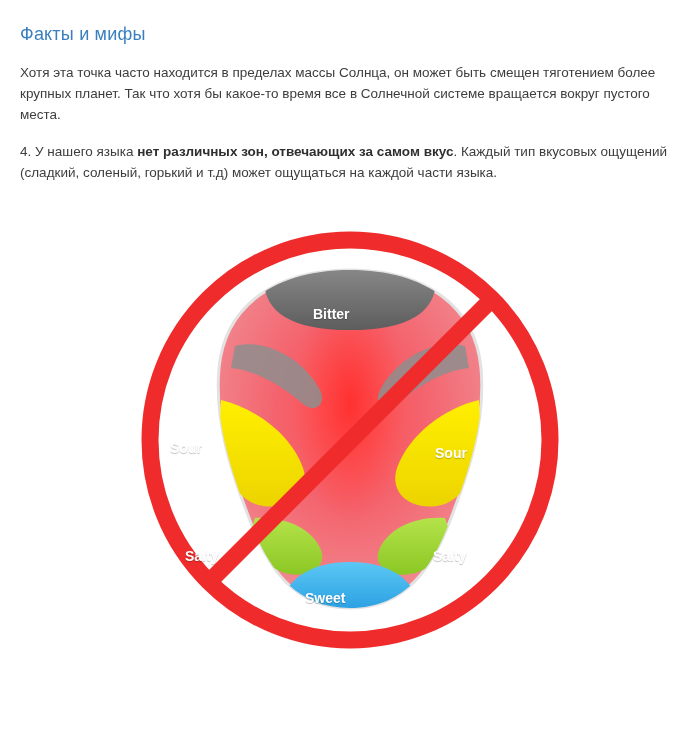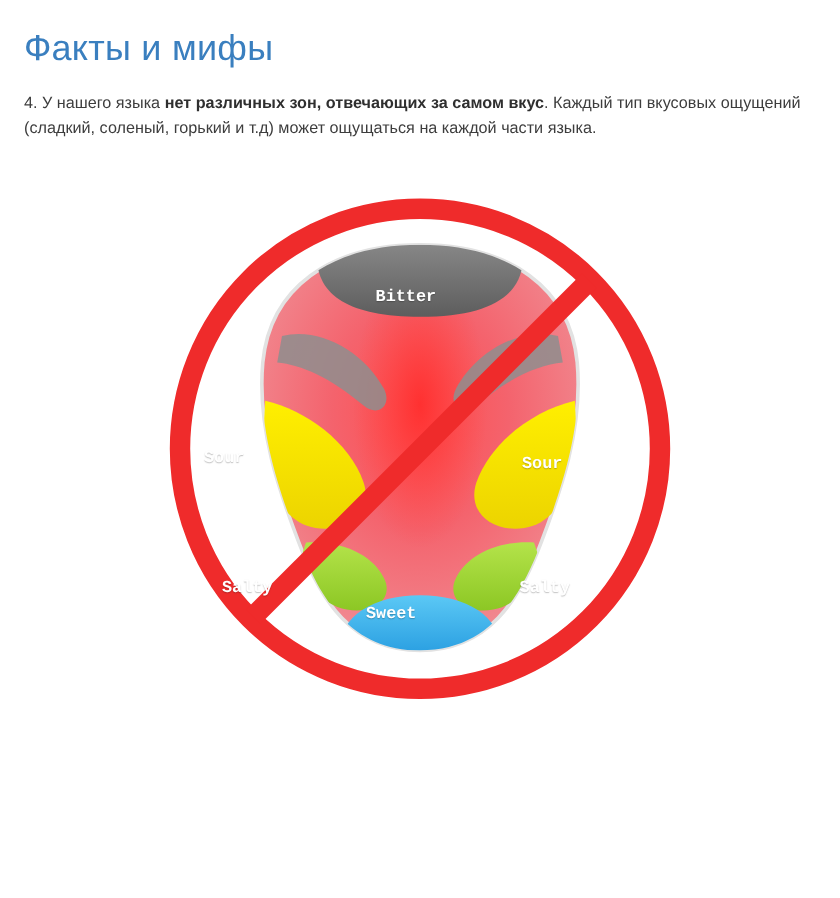--- a/index.html
+++ b/index.html
@@ -16,21 +16,21 @@
   }
   .page {
     position: relative;
     width: 700px;
     height: 748px;
     box-sizing: border-box;
     padding: 18px 14px 0 18px;
   }
   .title {
     color: #3a7fbf;
-    font-size: 30px;
+    font-size: 18px;
     font-weight: normal;
     margin: 6px 0 18px 2px;
     letter-spacing: 0.2px;
   }
   .para {
     font-size: 13.5px;
     line-height: 1.55;
     margin: 0 0 16px 2px;
     max-width: 672px;
     color: #3d3d3d;
@@ -45,50 +45,50 @@
     height: 470px;
     margin-left: -18px;
   }
   .tongue-wrap {
     position: absolute;
     left: 50%;
     top: 18px;
     transform: translateX(-50%);
     width: 470px;
     height: 440px;
-    font-family: Liberation Mono, monospace;
   }
   svg.tongue-svg {
     display: block;
     width: 470px;
     height: 440px;
   }
   .lbl {
     position: absolute;
     font-size: 14px;
     font-weight: bold;
     color: #ffffff;
     text-shadow: 0 1px 1px rgba(0,0,0,0.25);
     white-space: nowrap;
     pointer-events: none;
   }
   .lbl-bitter { left: 198px; top: 88px; }
   .lbl-sour-l { left: 55px; top: 222px; }
   .lbl-sour-r { left: 320px; top: 227px; }
   .lbl-salty-l { left: 70px; top: 330px; }
   .lbl-salty-r { left: 318px; top: 330px; }
-  .lbl-sweet { left: 190px; top: 352px; }
+  .lbl-sweet { left: 190px; top: 372px; }
 </style>
 </head>
 <body>
 
 <div class="page">
 
   <h1 class="title">Факты и мифы</h1>
 
+  <p class="para" id="para-2"><span>Хотя эта точка часто находится в пределах массы Солнца, он может быть смещен тяготением более крупных планет. Так что хотя бы какое-то время все в Солнечной системе вращается вокруг пустого места.</span></p>
   <p class="para" id="para-3"><span>4. У нашего языка </span><b>нет различных зон, отвечающих за самом вкус</b><span>. Каждый тип вкусовых ощущений (сладкий, соленый, горький и т.д) может ощущаться на каждой части языка.</span></p>
 
   <div class="figure">
     <div class="tongue-wrap">
       <svg class="tongue-svg" viewBox="0 0 470 440" xmlns="http://www.w3.org/2000/svg">
         <defs>
           <radialGradient id="tongueGrad" cx="50%" cy="42%" r="62%">
             <stop offset="0%" stop-color="#ff4d4d"></stop>
             <stop offset="45%" stop-color="#f4636d"></stop>
             <stop offset="100%" stop-color="#f08f96"></stop>

